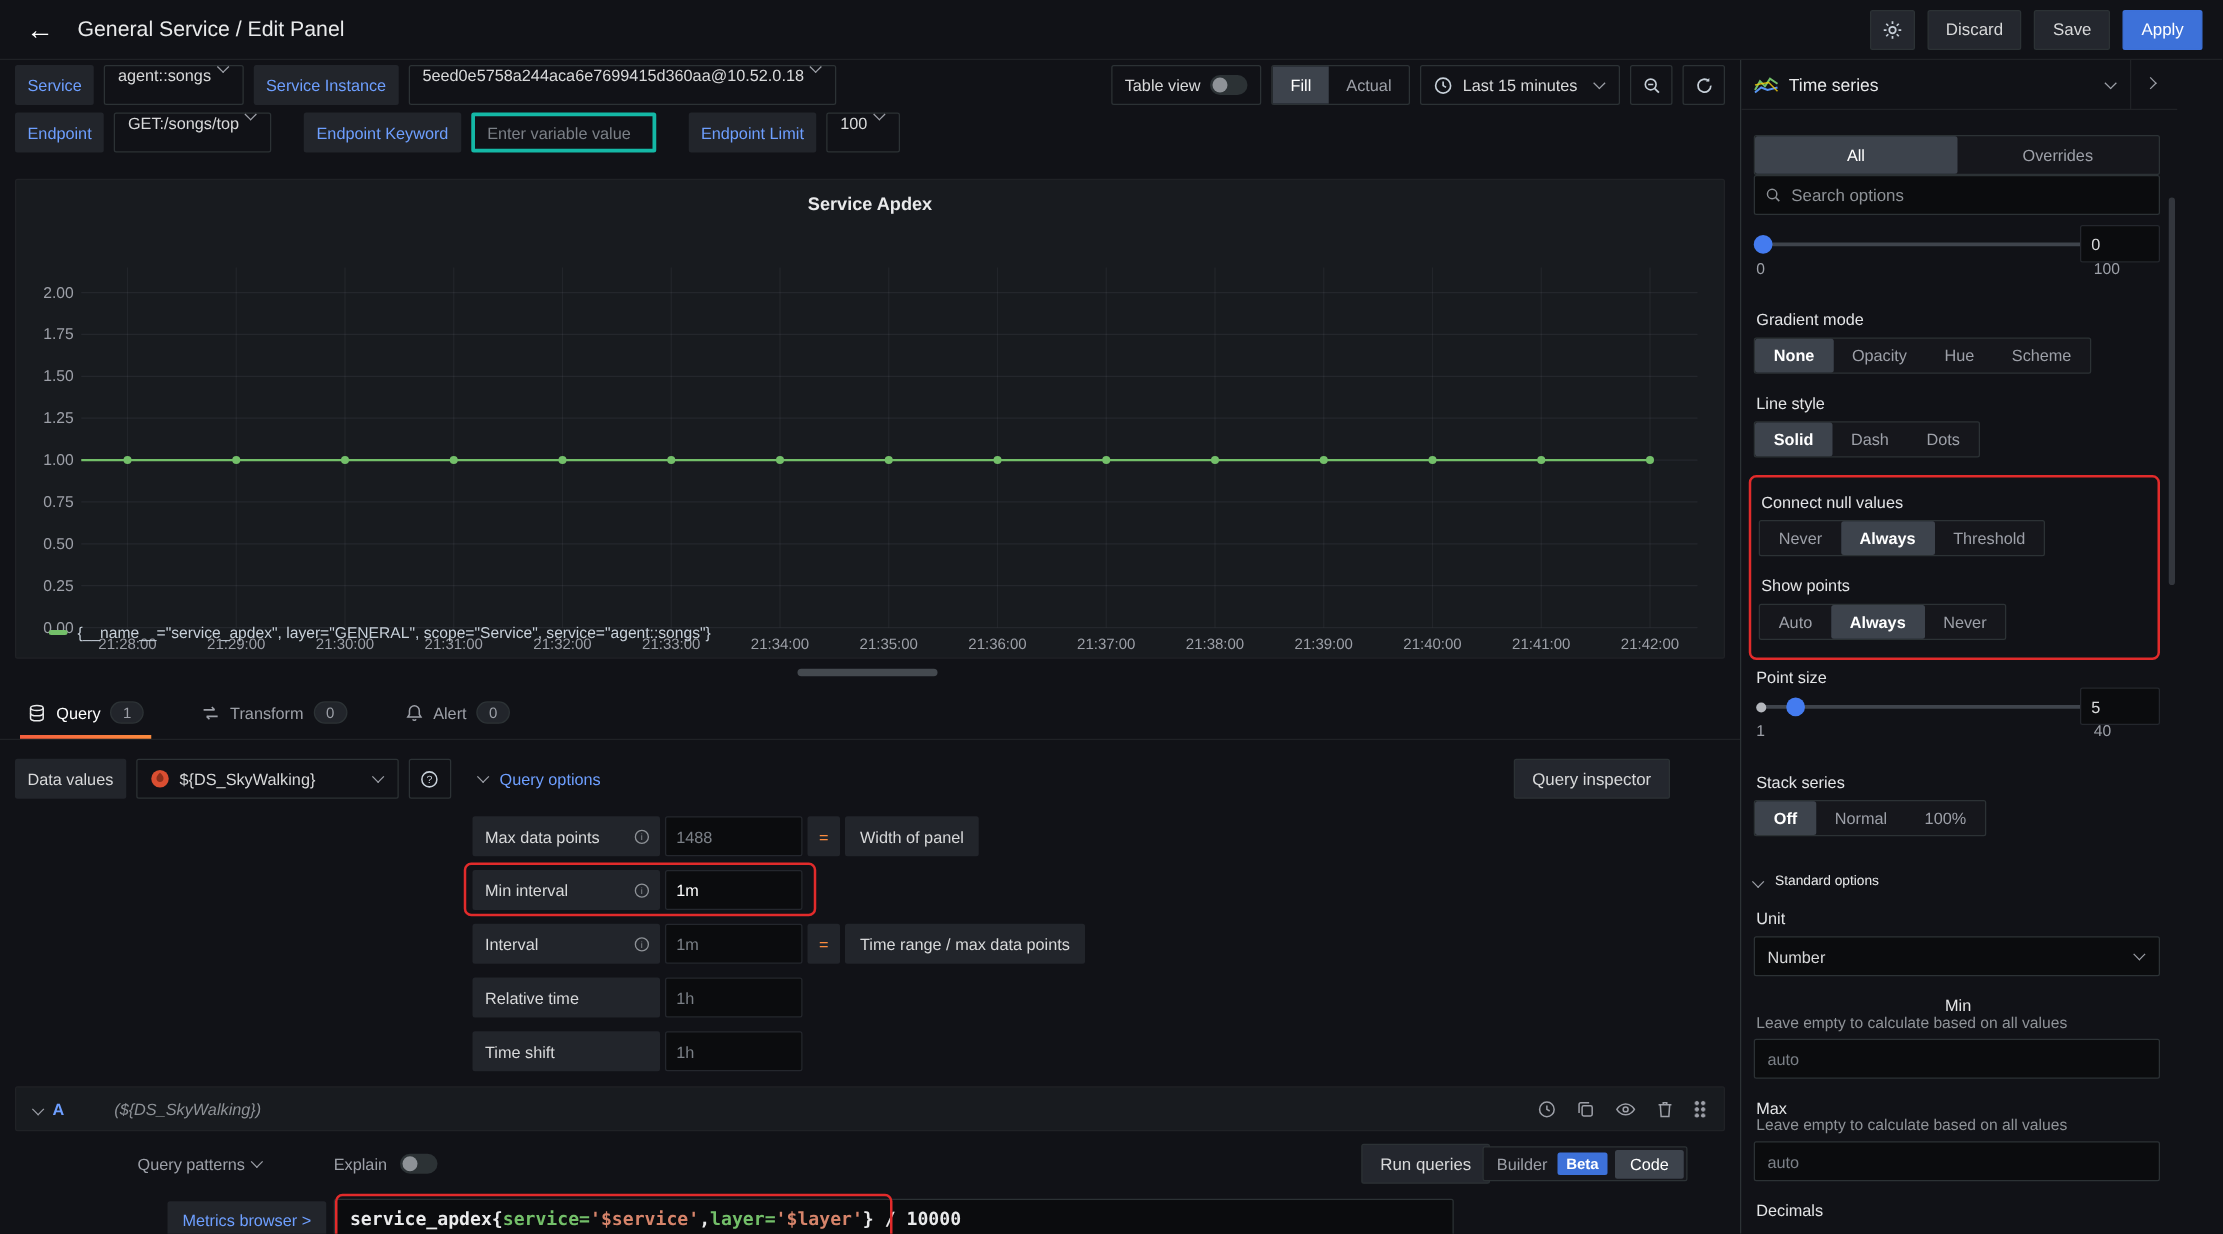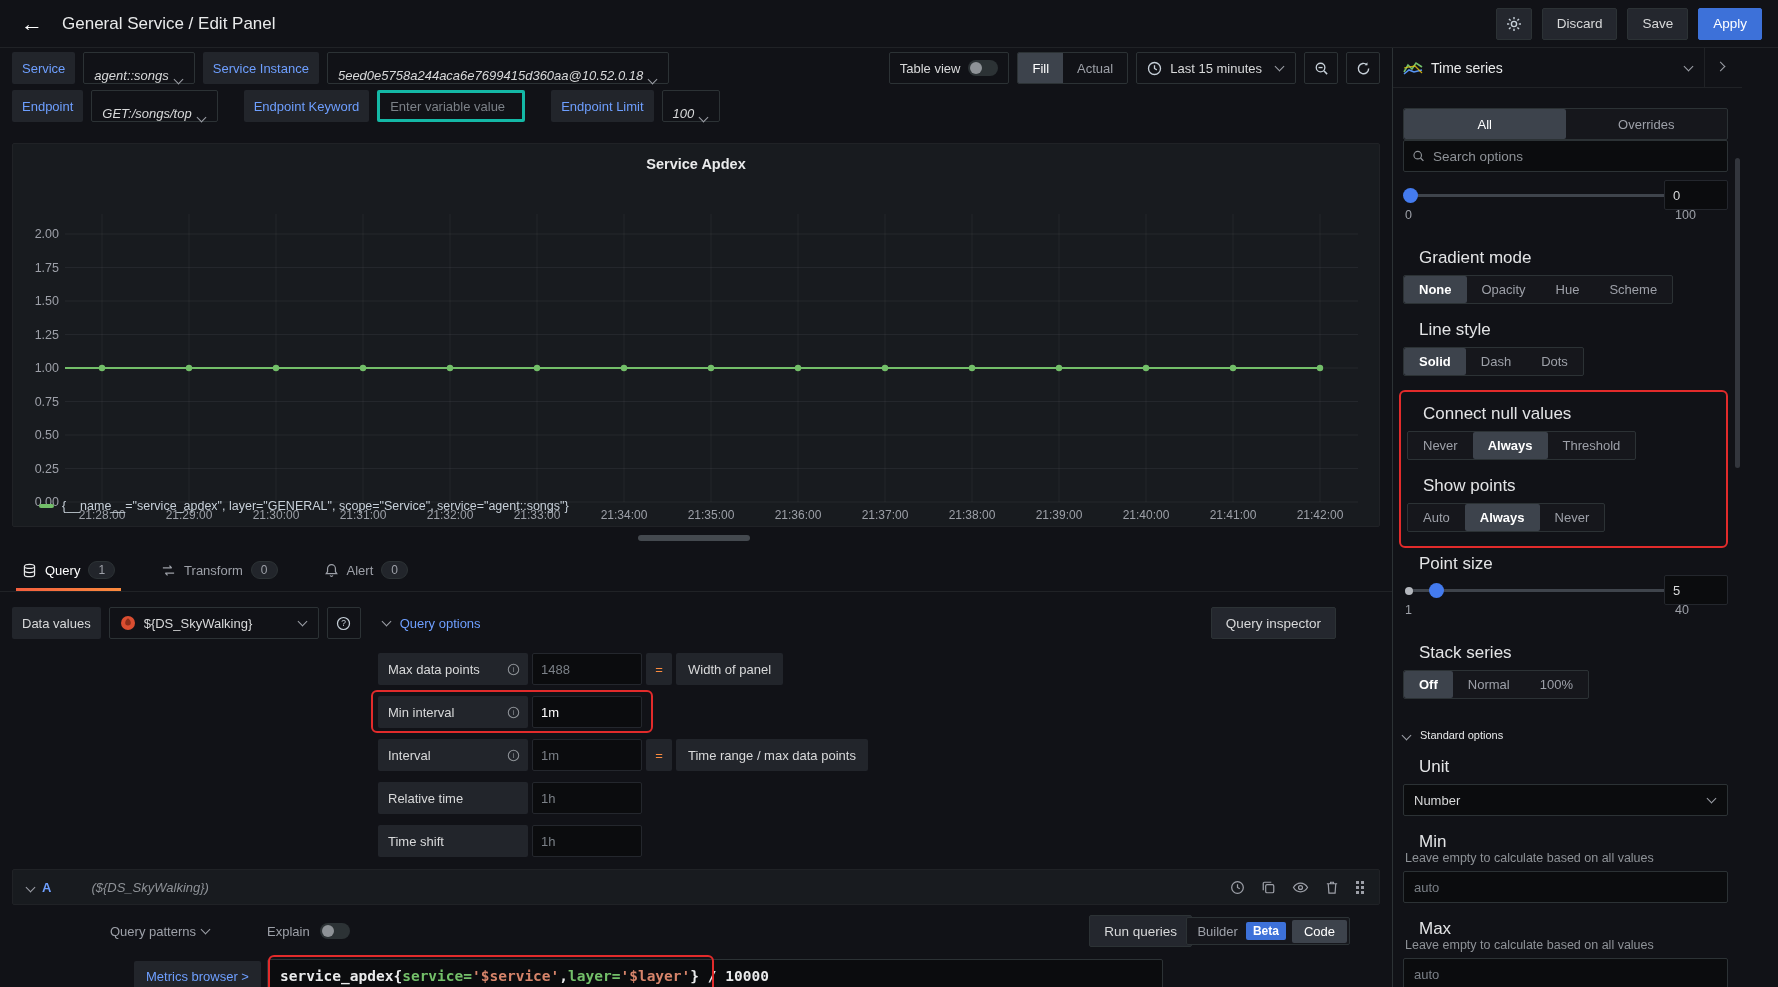--- a/index.html
+++ b/index.html
@@ -20,21 +20,21 @@
   .hbtn.primary { background:#3d71d9; border-color:#3d71d9; color:#fff; font-weight:500; }
 
   
   #body { display:flex; height:939px; }
   #main { width:1392px; position:relative; }
   #sidebar { width:350px; border-left:1px solid #2c3235; position:relative; overflow:hidden; }
 
   
   .varrow { display:flex; align-items:center; padding:4px 12px 2px 12px; gap:8px; height:38px; }
   .vlabel { height:32px; display:flex; align-items:center; padding:0 10px; background:#22252b; border-radius:2px; color:#6e9fff; font-weight:500; }
-  .vvalue { height:32px; display:flex; align-items:flex-end; padding:0 10px; background:#111217; border:1px solid #2c3235; border-radius:2px; color:#d8d9da; cursor:pointer;font-style:italic; }
+  .vvalue { height:32px; display:flex; align-items:flex-start; padding:0 10px; background:#111217; border:1px solid #2c3235; border-radius:2px; color:#d8d9da; cursor:pointer; }
   .vinput { height:32px; width:148px; background:#111217; border:3px solid #14b8a6; border-radius:2px; color:#d8d9da; padding:0 10px; font-size:13px; }
   .vinput::placeholder { color:#7b8087; }
 
   
   .tbox { height:32px; display:flex; align-items:center; padding:0 10px; border:1px solid #2c3235; border-radius:2px; gap:8px; cursor:pointer; }
   .toggle { width:30px; height:16px; background:#2c3235; border-radius:9px; position:relative; flex:none; cursor:pointer; }
   .toggle::after { content:""; position:absolute; left:2px; top:2px; width:12px; height:12px; border-radius:50%; background:#8e9297; }
   .seg { display:flex; height:32px; border:1px solid #2c3235; border-radius:2px; overflow:hidden; background:#111217; }
   .seg span { padding:0 14px; display:flex; align-items:center; color:#9da0a8; cursor:pointer; }
   .seg span.sel { background:#3d434c; color:#fff; font-weight:500; }
@@ -92,21 +92,21 @@
   #sb-collapse { width:28px; height:40px; display:flex; align-items:center; justify-content:center; border-left:1px solid #202226; margin-left:10px; cursor:pointer; }
   #sb-scrollthumb { position:absolute; right:2px; top:110px; width:5px; height:310px; border-radius:3px; background:#33363d; }
   #sb-content { padding:10px 14px 0 10px; }
   #search-box { height:32px; display:flex; align-items:center; gap:8px; background:#0b0c0e; border:1px solid #2c3235; border-radius:2px; padding:0 8px; }
   #search-box input { background:transparent; border:none; outline:none; color:#d8d9da; font-size:13.5px; width:100%; }
   #search-box input::placeholder { color:#8e9297; }
   #ao-tabs { display:flex; height:32px; margin-top:10px; background:#16171c; border:1px solid #2c3235; border-radius:2px; }
   #ao-tabs span { flex:1; display:flex; align-items:center; justify-content:center; color:#9da0a8; cursor:pointer; }
   #ao-tabs span.sel { background:#3d434c; color:#fff; font-weight:500; border-radius:2px; }
 
-  .opt-label { font-size:17px; font-weight:500; color:#e3e4e6; margin:16px 0 7px 16px; }
+  .opt-label { font-size:13px; font-weight:500; color:#e3e4e6; margin:16px 0 7px 2px; }
   .rgroup { display:inline-flex; background:#16171c; border:1px solid #2c3235; border-radius:2px; }
   .rgroup span { padding:6px 15px; color:#9da0a8; cursor:pointer; border-radius:2px; }
   .rgroup span.sel { background:#3d434c; color:#fff; font-weight:600; }
 
   .slider-wrap { position:relative; margin-top:14px; height:46px; }
   .track { position:absolute; left:2px; width:288px; top:8px; height:3px; background:#3f444c; border-radius:2px; }
   .knob { position:absolute; width:15px; height:15px; border-radius:50%; background:#447bef; top:2px; cursor:pointer; }
   .enddot { position:absolute; width:8px; height:8px; border-radius:50%; background:#b4b7bd; top:6px; }
   .sl-min { position:absolute; left:2px; top:22px; color:#9da0a8; font-size:12.5px; }
   .sl-max { position:absolute; left:272px; top:22px; color:#9da0a8; font-size:12.5px; }
@@ -533,21 +533,21 @@
       <span class="st">Standard options</span>
     </div>
 
     <div class="opt-label">Unit</div>
     <div class="select-box">
       <span>Number</span>
       <div class="grow"></div>
       <i class="chev"></i>
     </div>
 
-    <div class="opt-label" style="margin-bottom:2px;">Min</div>
+    <div class="opt-label" style="margin-bottom:2px;text-align:center;">Min</div>
     <div class="desc">Leave empty to calculate based on all values</div>
     <input class="tinput" placeholder="auto" style="">
 
     <div class="opt-label" style="margin-bottom:2px;">Max</div>
     <div class="desc">Leave empty to calculate based on all values</div>
     <input class="tinput" placeholder="auto" style="">
 
     <div class="opt-label">Decimals</div>
     
   </div>

